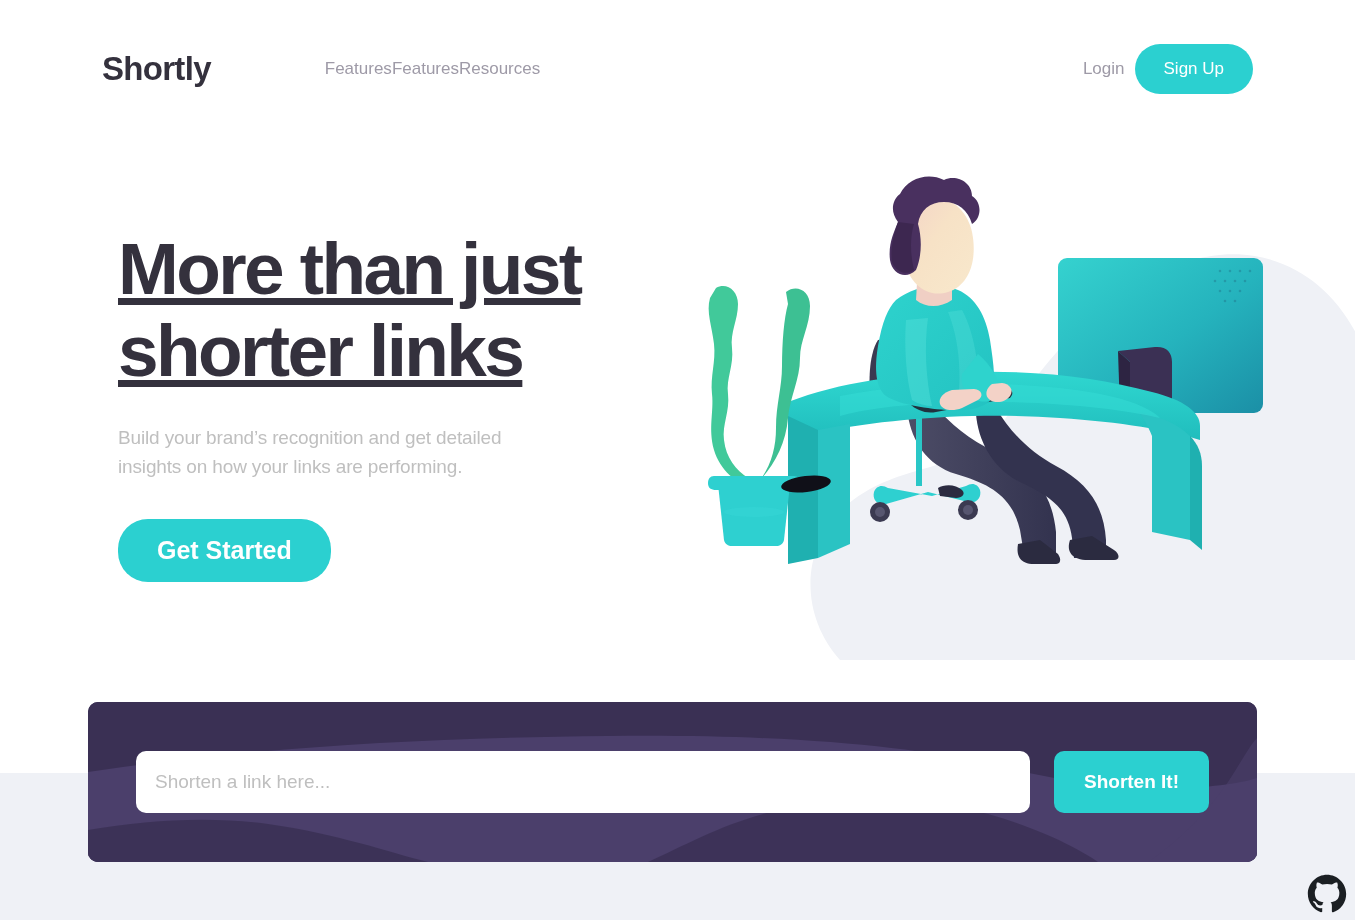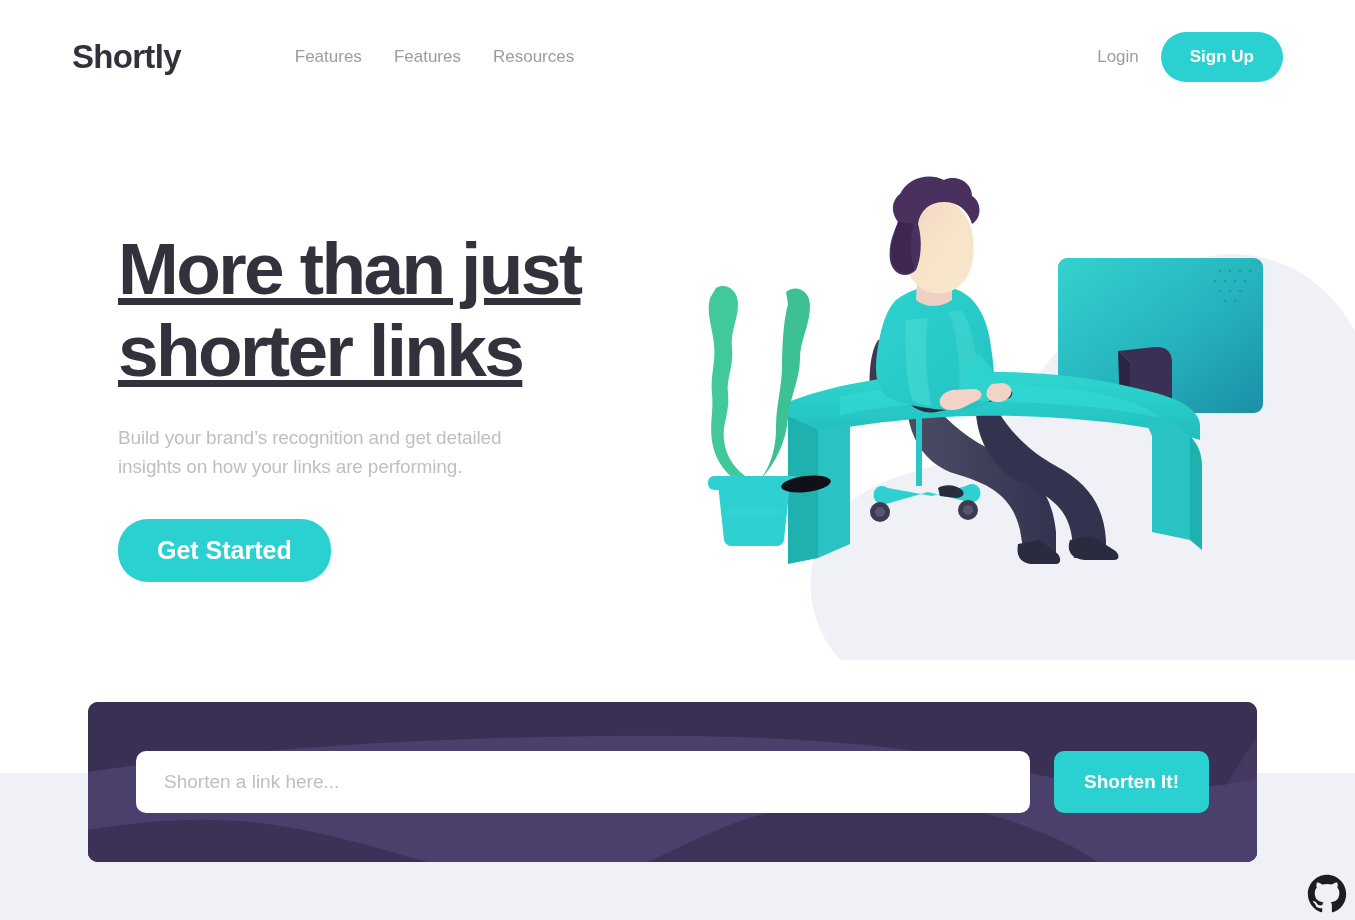--- a/index.html
+++ b/index.html
@@ -32,76 +32,75 @@
     top: 773px;
     width: 1355px;
     height: 147px;
     background: #eff1f6;
   }
 
   
   .header {
     position: absolute;
     left: 0;
-    top: 4px;
+    top: 16px;
     width: 1355px;
     height: 105px;
     display: flex;
     align-items: center;
-    padding: 0 72px;
+    padding: 0 102px;
     z-index: 30;
   }
 
   .logo {
     font-size: 33px;
     font-weight: bold;
     color: #34313d;
     letter-spacing: -0.7px;
     margin-right: 114px;
     white-space: nowrap;
   }
 
   .nav-links {
     display: flex;
     align-items: center;
-    gap: 32px;
     text-align: center;
   }
 
   .nav-link {
     font-size: 17px;
     color: #9e9aa7;
     text-decoration: none;
     white-space: nowrap;
     font-weight: 500;
   }
 
   .nav-spacer { flex: 1; }
 
   .auth-group {
     display: flex;
     align-items: center;
-    gap: 22px;
+    gap: 10px;
   }
 
   .login-link {
     font-size: 17px;
     color: #9e9aa7;
     text-decoration: none;
     font-weight: 500;
     white-space: nowrap;
   }
 
   .signup-btn {
     background: #2bd0d0;
     color: #ffffff;
     border: none;
     border-radius: 28px;
     font-size: 17px;
-    font-weight: bold;
+    font-weight: normal;
     padding: 15px 29px;
     cursor: pointer;
     font-family: inherit;
     white-space: nowrap;
   }
 
   
   .hero-illustration {
     position: absolute;
     left: 700px;
@@ -186,21 +185,21 @@
 
   .shorten-input {
     flex: 1;
     height: 62px;
     border: none;
     border-radius: 10px;
     background: #ffffff;
     font-size: 19px;
     font-family: inherit;
     color: #34313d;
-    padding: 0 28px;
+    padding: 0 19px;
     outline: none;
   }
   .shorten-input::placeholder { color: #bfbfbf; }
 
   .shorten-btn {
     height: 62px;
     background: #2bd0d0;
     color: #ffffff;
     border: none;
     border-radius: 10px;

